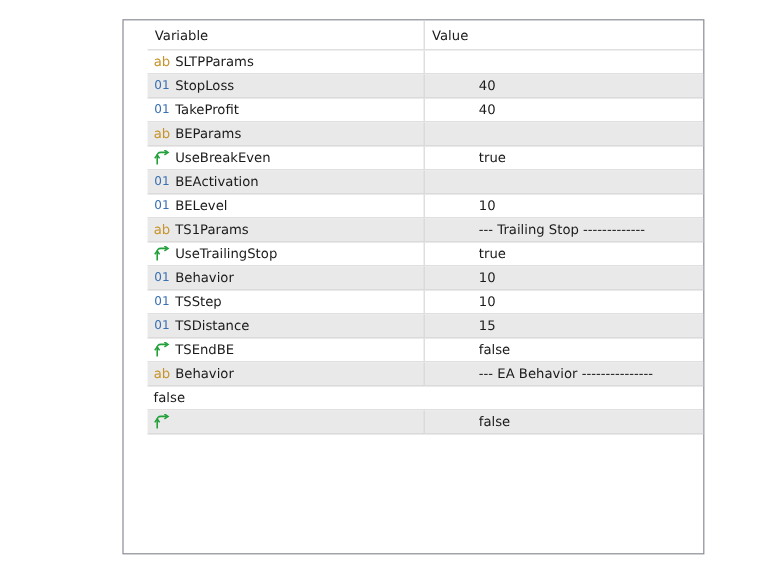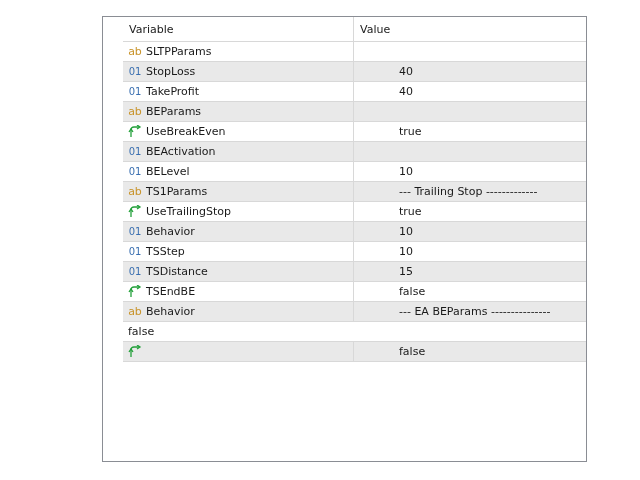--- a/index.html
+++ b/index.html
@@ -190,21 +190,21 @@
           </span>
           <span>TSEndBE</span>
         </div>
         <div class="cell col-val">false</div>
       </div>
       <div class="row alt">
         <div class="cell col-var">
           <span class="icon icon-string">ab</span>
           <span>Behavior</span>
         </div>
-        <div class="cell col-val">--- EA BEParams ---------------</div>
+        <div class="cell col-val">--- EA Behavior ---------------</div>
       </div>
       <div class="row">
         <div class="cell col-val">false</div>
       </div>
       <div class="row alt">
         <div class="cell col-var">
           <span class="icon icon-bool">
             <svg width="14" height="13" viewBox="0 0 14 13">
               <path d="M3 12 L3 5 Q3 2 6 2 L11 2" fill="none" stroke="#22a03a" stroke-width="1.3"></path>
               <path d="M9 0 L12 2 L9 4" fill="none" stroke="#22a03a" stroke-width="1.3"></path>

